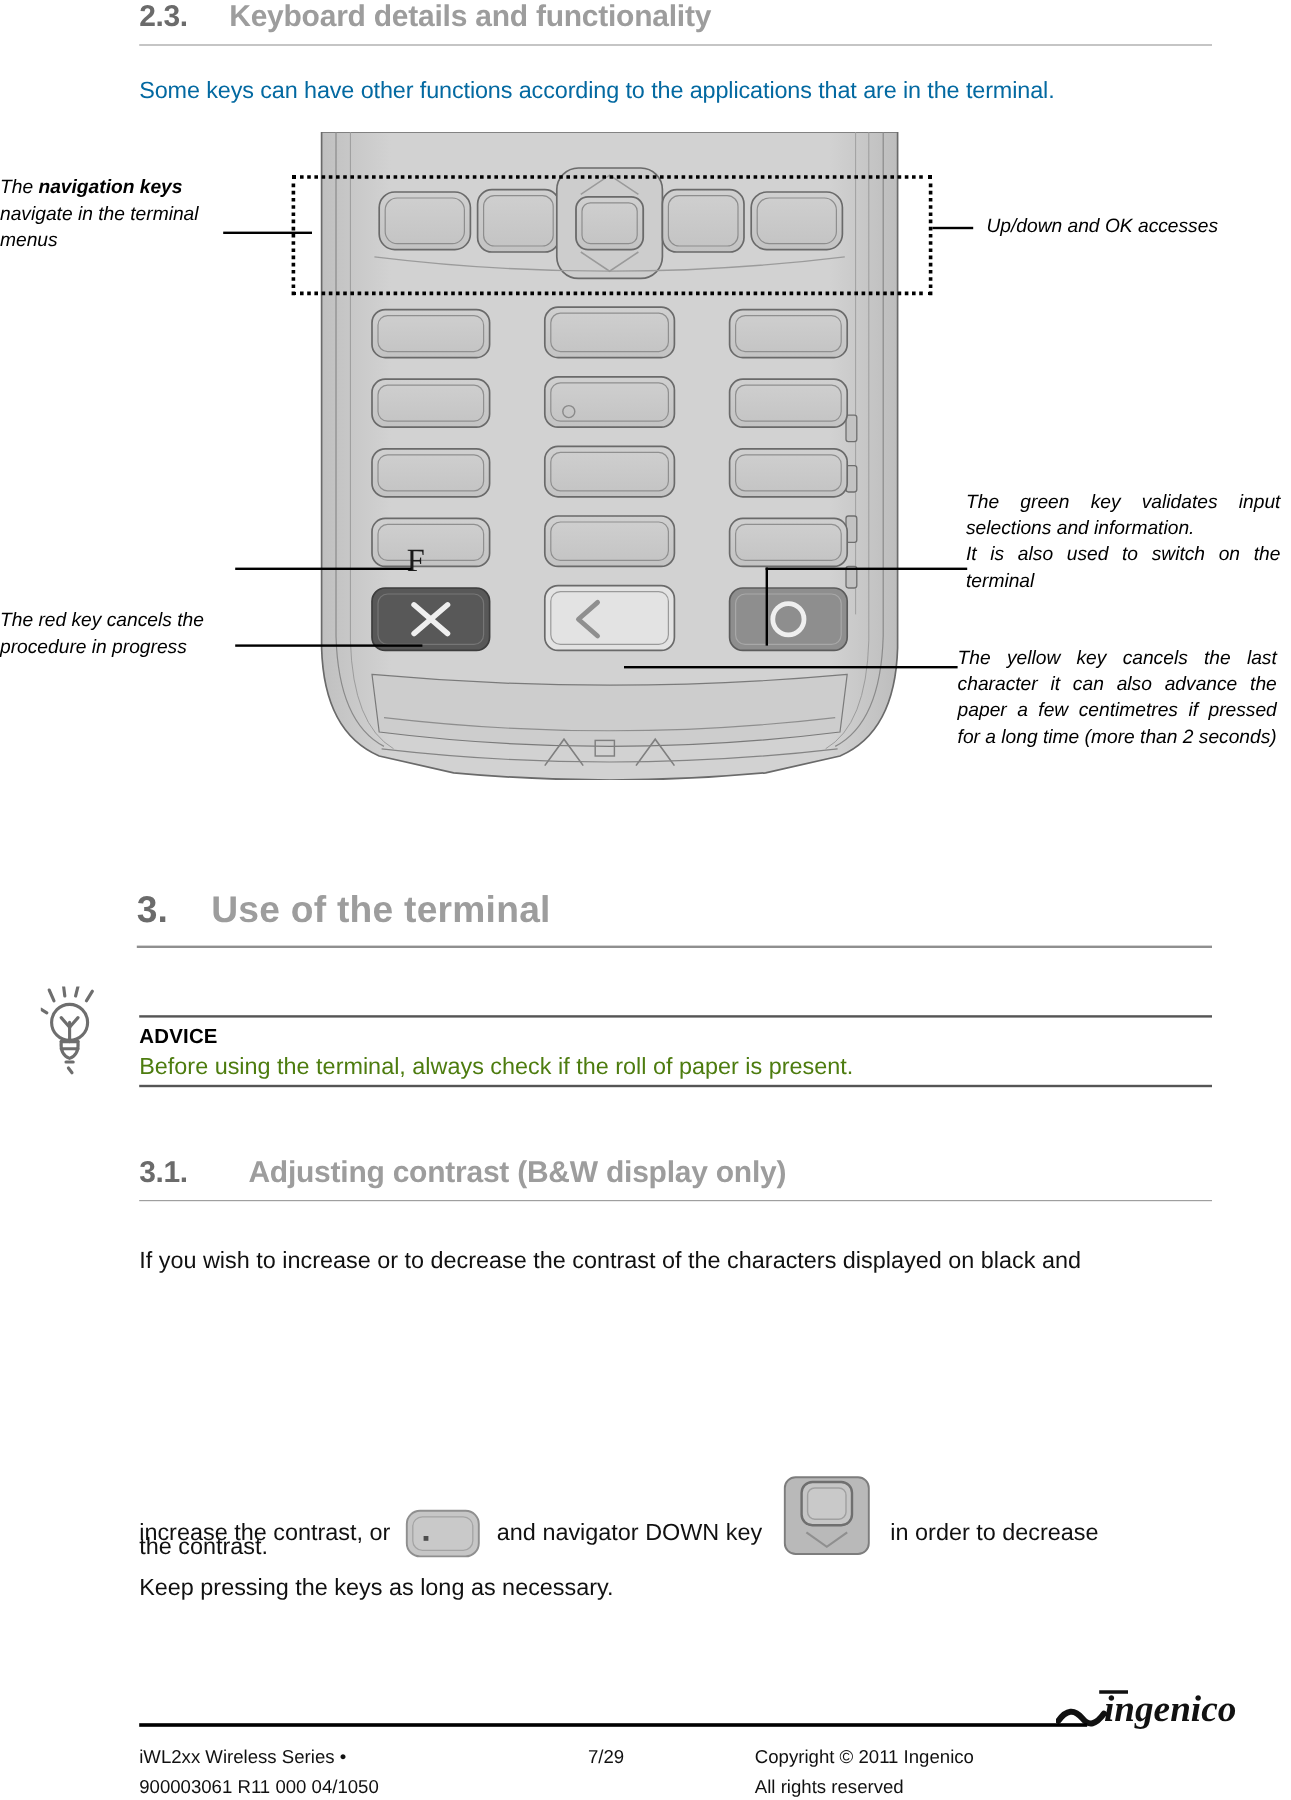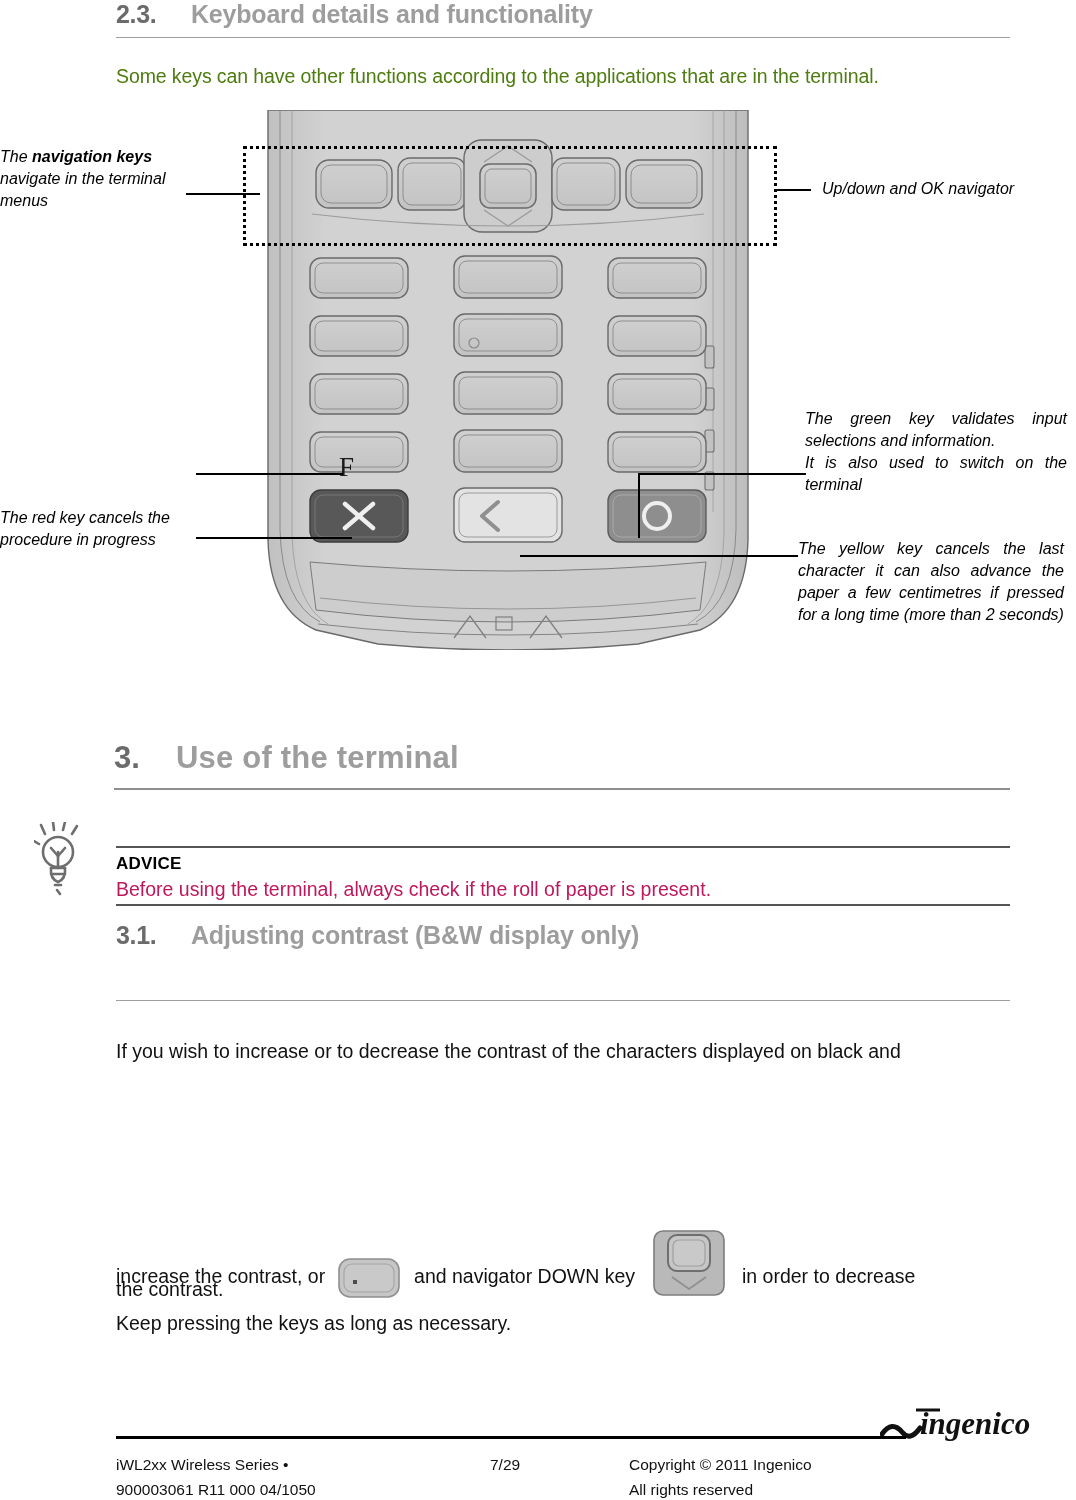--- a/index.html
+++ b/index.html
@@ -63,21 +63,21 @@
   .h1-rule {
     position:absolute;
     height:2px;
     background:#8f8f8f;
   }
 
   
   .body-text {
     position:absolute;
     font-size:19.5px;
-    color:#4d7c0f;
+    color:#0369a1;
     line-height:1.5;
     letter-spacing:-0.1px;
   }
 
   
   .callout {
     position:absolute;
     font-style:italic;
     font-size:16px;
     line-height:1.38;
@@ -110,21 +110,21 @@
   .advice-title {
     position:absolute;
     font-weight:bold;
     font-size:17px;
     color:#000;
     letter-spacing:0.2px;
   }
   .advice-text {
     position:absolute;
     font-size:19.5px;
-    color:#be185d;
+    color:#4d7c0f;
   }
   .bulb { position:absolute; }
 
   
   .inline-key { display:inline-block; vertical-align:middle; }
 
   
   .footer-rule {
     position:absolute;
     height:3px;
@@ -285,21 +285,21 @@
     <span>The </span><b>navigation keys</b><span> navigate in the terminal menus</span>
   </div>
   <div class="lead-line" style="left:186px; top:193px; width:74px;"></div>
 
   <div class="lead-line" style="left:196px; top:473px; width:147px;"></div>
 
   <div class="callout" style="left:0px; top:507px; width:196px;">The red key cancels the procedure in progress</div>
   <div class="lead-line" style="left:196px; top:537px; width:156px;"></div>
 
   <div class="lead-line" style="left:777px; top:189px; width:34px;"></div>
-  <div class="callout" style="left:822px; top:178px; width:250px;">Up/down and OK navigator</div>
+  <div class="callout" style="left:822px; top:178px; width:250px;">Up/down and OK accesses</div>
 
   <div class="callout just" style="left:805px; top:408px; width:262px; white-space:pre-line;">The green key validates input selections and information.
 It is also used to switch on the terminal</div>
   <div class="lead-vert" style="left:638px; top:473px; height:65px;"></div>
   <div class="lead-line" style="left:638px; top:473px; width:168px;"></div>
 
   <div class="callout just" style="left:798px; top:538px; width:266px;">The yellow key cancels the last character it can also advance the paper a few centimetres if pressed for a long time (more than 2 seconds)</div>
   <div class="lead-line" style="left:520px; top:555px; width:278px;"></div>
 
   <div class="h1-row" style="left:114px; top:740px;">
@@ -325,21 +325,21 @@
       <path d="M21,63 L27,63"></path>
       <path d="M23,68 L26,72"></path>
     </g>
   </svg>
 
   <div class="advice-rule" style="left:116px; top:846px; width:894px;"></div>
   <div class="advice-title" style="left:116px; top:854px;">ADVICE</div>
   <div class="advice-text" style="left:116px; top:878px; width:894px;">Before using the terminal, always check if the roll of paper is present.</div>
   <div class="advice-rule" style="left:116px; top:904px; width:894px;"></div>
 
-  <div class="h2-row" style="left:116px; top:921px;">
+  <div class="h2-row" style="left:116px; top:963px;gap:16px;">
     <span class="h2-num">3.1.</span>
     <span class="h2-title">Adjusting contrast (B&amp;W display only)</span>
   </div>
   <div class="h2-rule" style="left:116px; top:1000px; width:894px;"></div>
 
   <div class="para-line" style="left:116px; top:1040px;">If you wish to increase or to decrease the contrast of the characters displayed on black and</div>
 
 
   <div style="position:absolute; left:116px; top:1227px; white-space:nowrap; font-size:19.5px; color:#111;">
     <span>increase the contrast, or</span>

